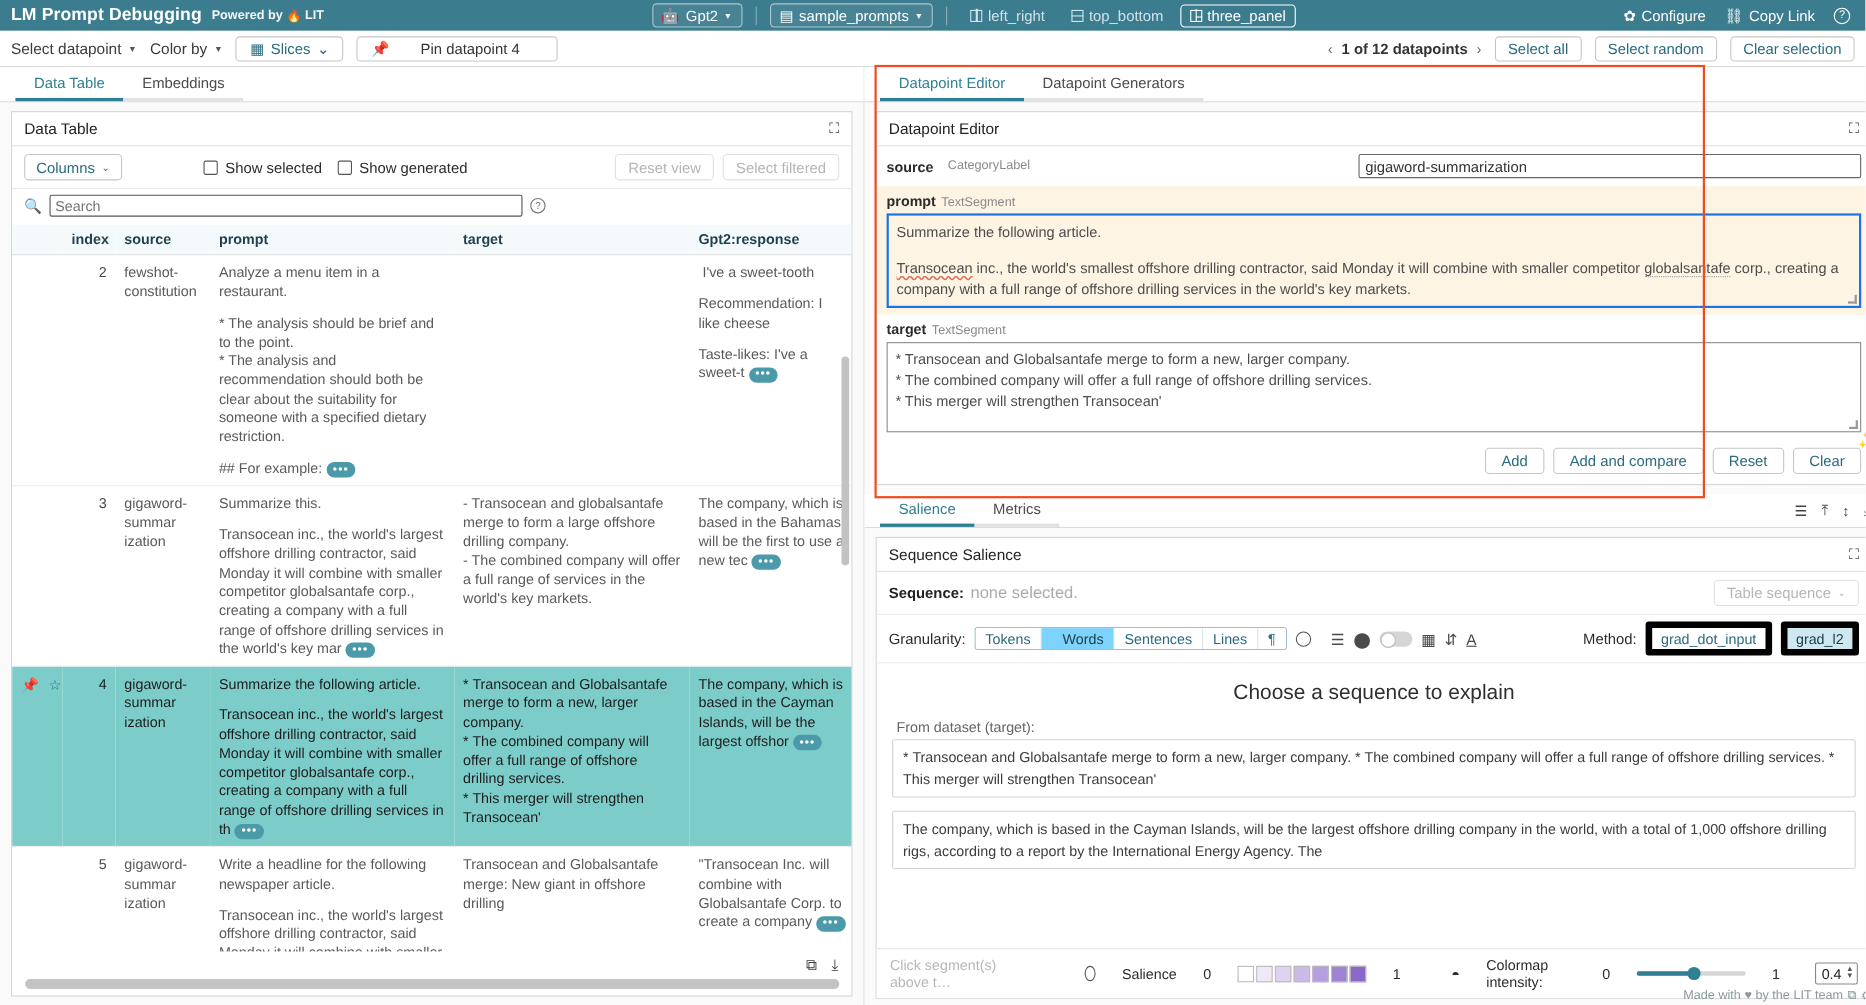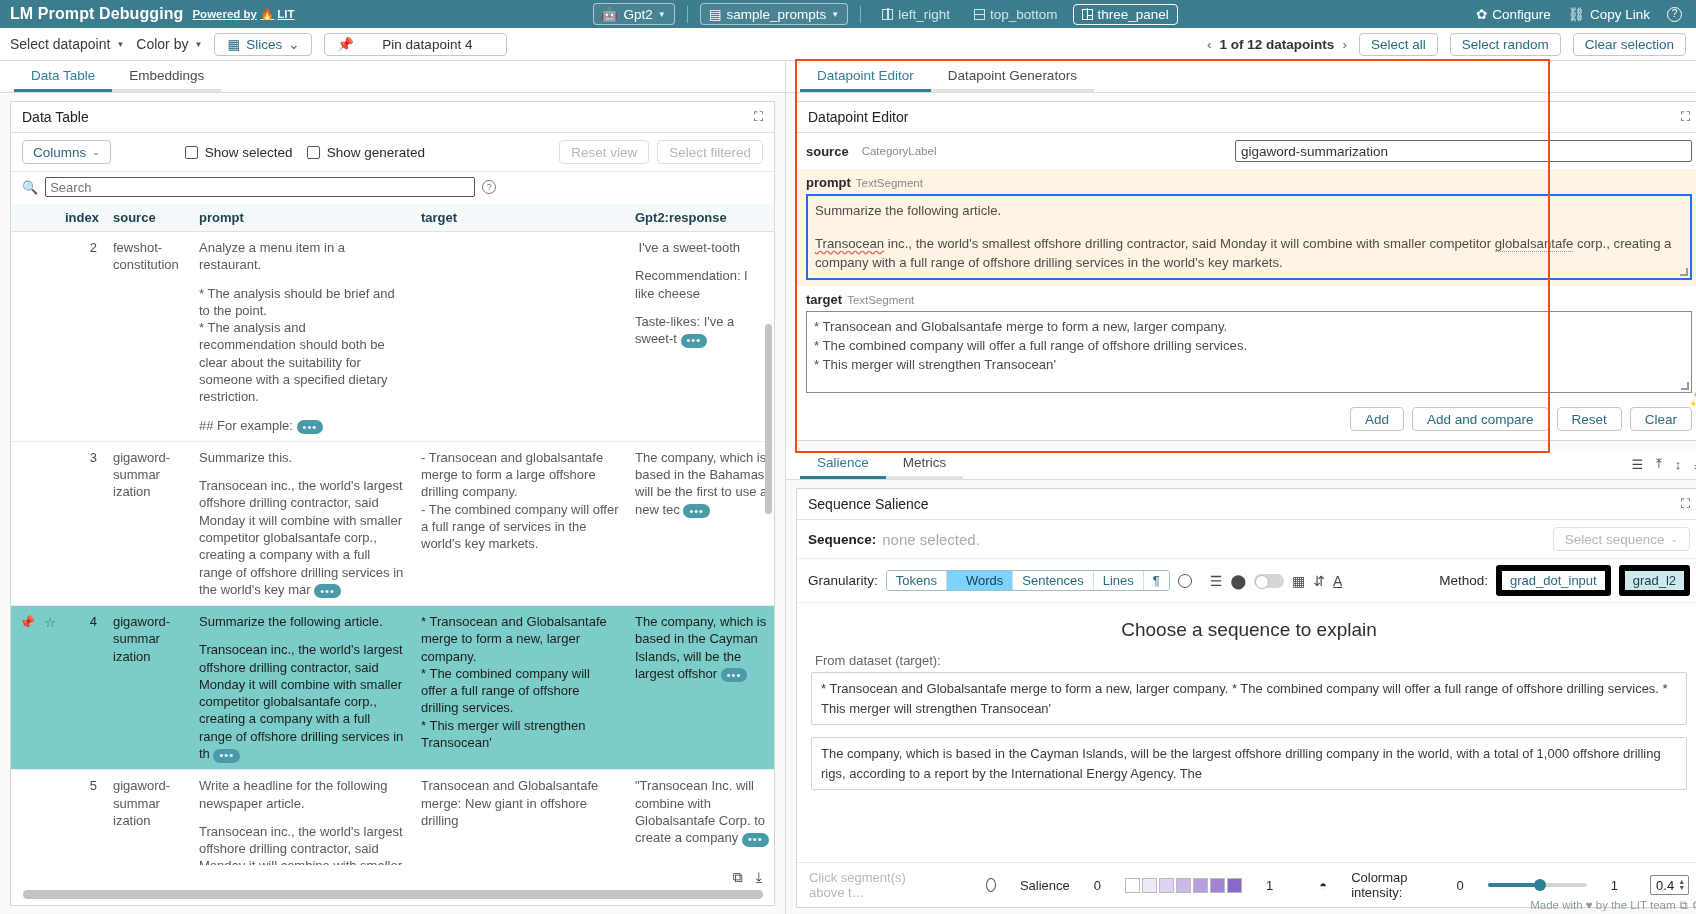--- a/index.html
+++ b/index.html
@@ -10,21 +10,21 @@
     font-size:13px; color:#2b2b2b;
     background:#fff; overflow:hidden;
   }
 
   
   .topbar{
     height:28px; background:#3c7c8f; display:flex; align-items:center;
     padding:0 10px; color:#fff; gap:0;
   }
   .app-title{ font-size:16px; font-weight:600; letter-spacing:.1px; }
-  .powered{ font-size:11.5px; margin-left:9px; font-weight:600; opacity:.95; display:flex; align-items:center; gap:3px;text-decoration:underline;}
+  .powered{ font-size:11.5px; margin-left:9px; font-weight:600; opacity:.95; display:flex; align-items:center; gap:3px;}
   .topbar-center{ flex:1; display:flex; align-items:center; justify-content:center; gap:6px; }
   .pill{
     border:1px solid rgba(255,255,255,.55); border-radius:4px;
     padding:2px 8px; font-size:13.5px; display:flex; align-items:center; gap:5px;
     color:#fff; background:rgba(255,255,255,.06); white-space:nowrap; cursor:pointer;
   }
   .pill .caret{ font-size:8px; opacity:.9; }
   .vdiv{ width:1px; height:17px; background:rgba(255,255,255,.38); margin:0 6px; }
   .layoutbtn{
     padding:2px 8px; font-size:13.5px; display:flex; align-items:center; gap:5px;
@@ -513,21 +513,21 @@
     <div class="module" style="flex:1; min-height:0; margin-bottom:6px;">
       <div class="module-head">
         <span>Sequence Salience</span>
         <span class="expand">⛶</span>
       </div>
 
       <div class="seq-row">
         <span class="seq-label">Sequence:</span>
         <span class="seq-val">none selected.</span>
         <div class="ghost-btn" style="margin-left:auto">
-          <span>Select sequence</span>
+          <span>Table sequence</span>
           <span style="font-size:9px;margin-left:6px">⌄</span>
         </div>
       </div>
 
       <div class="gran-row">
         <span class="gran-lbl">Granularity:</span>
         <div class="seggroup">
           <div class="sg">Tokens</div>
           <div class="sg active">Words</div>
           <div class="sg">Sentences</div>

